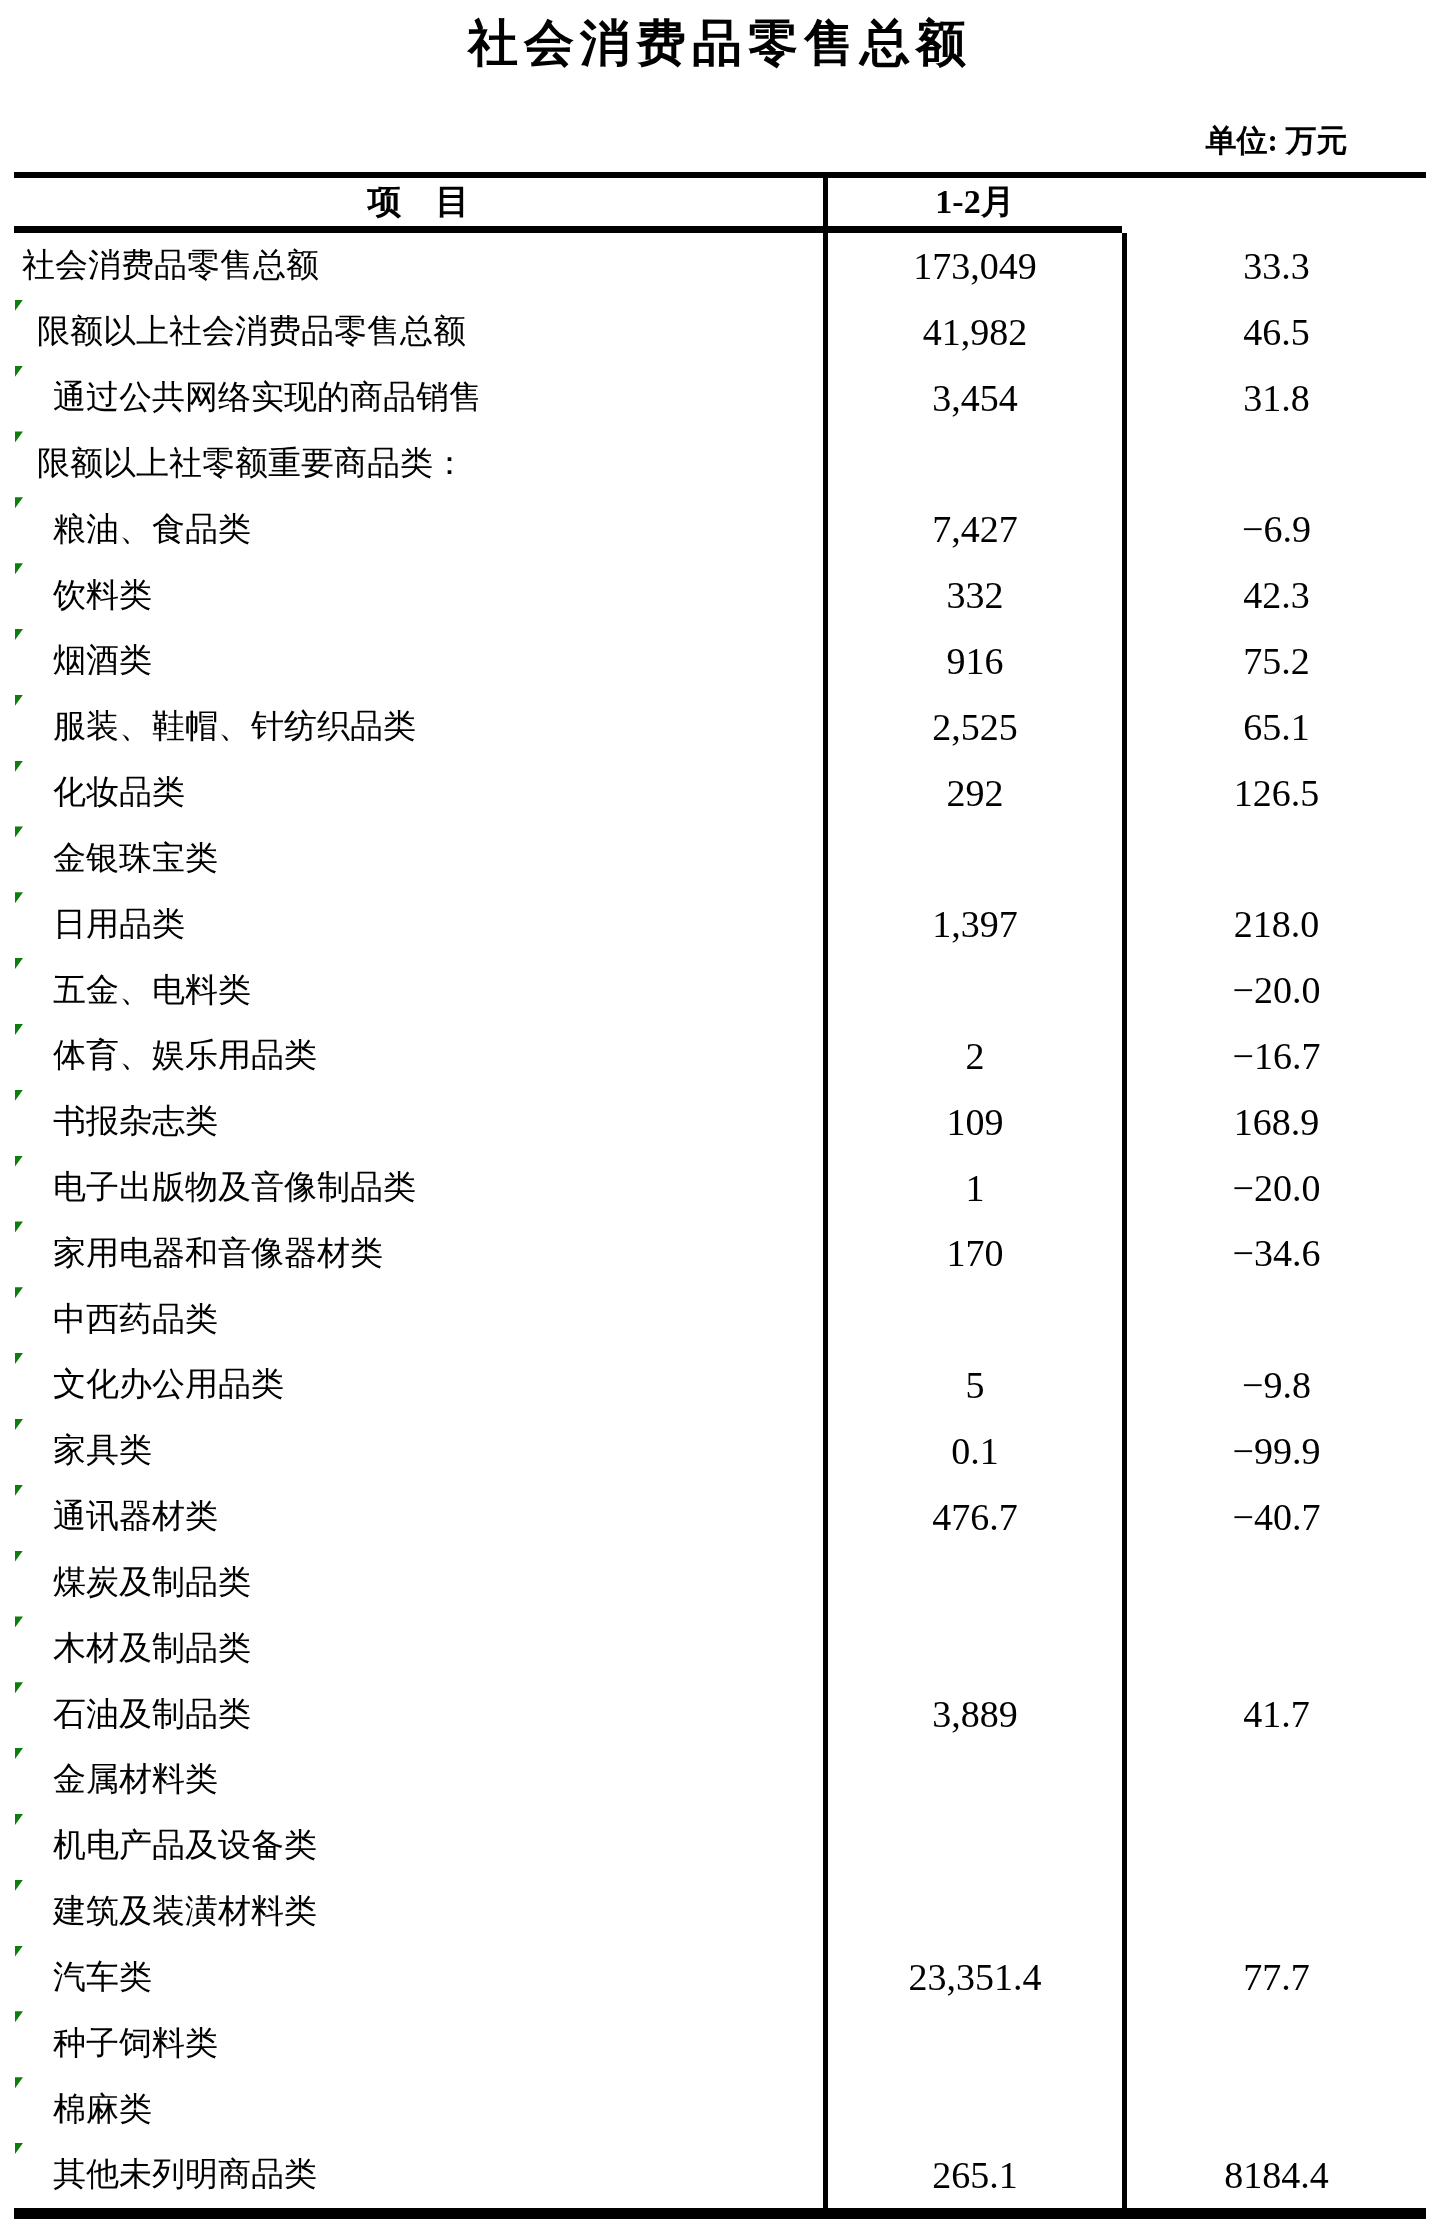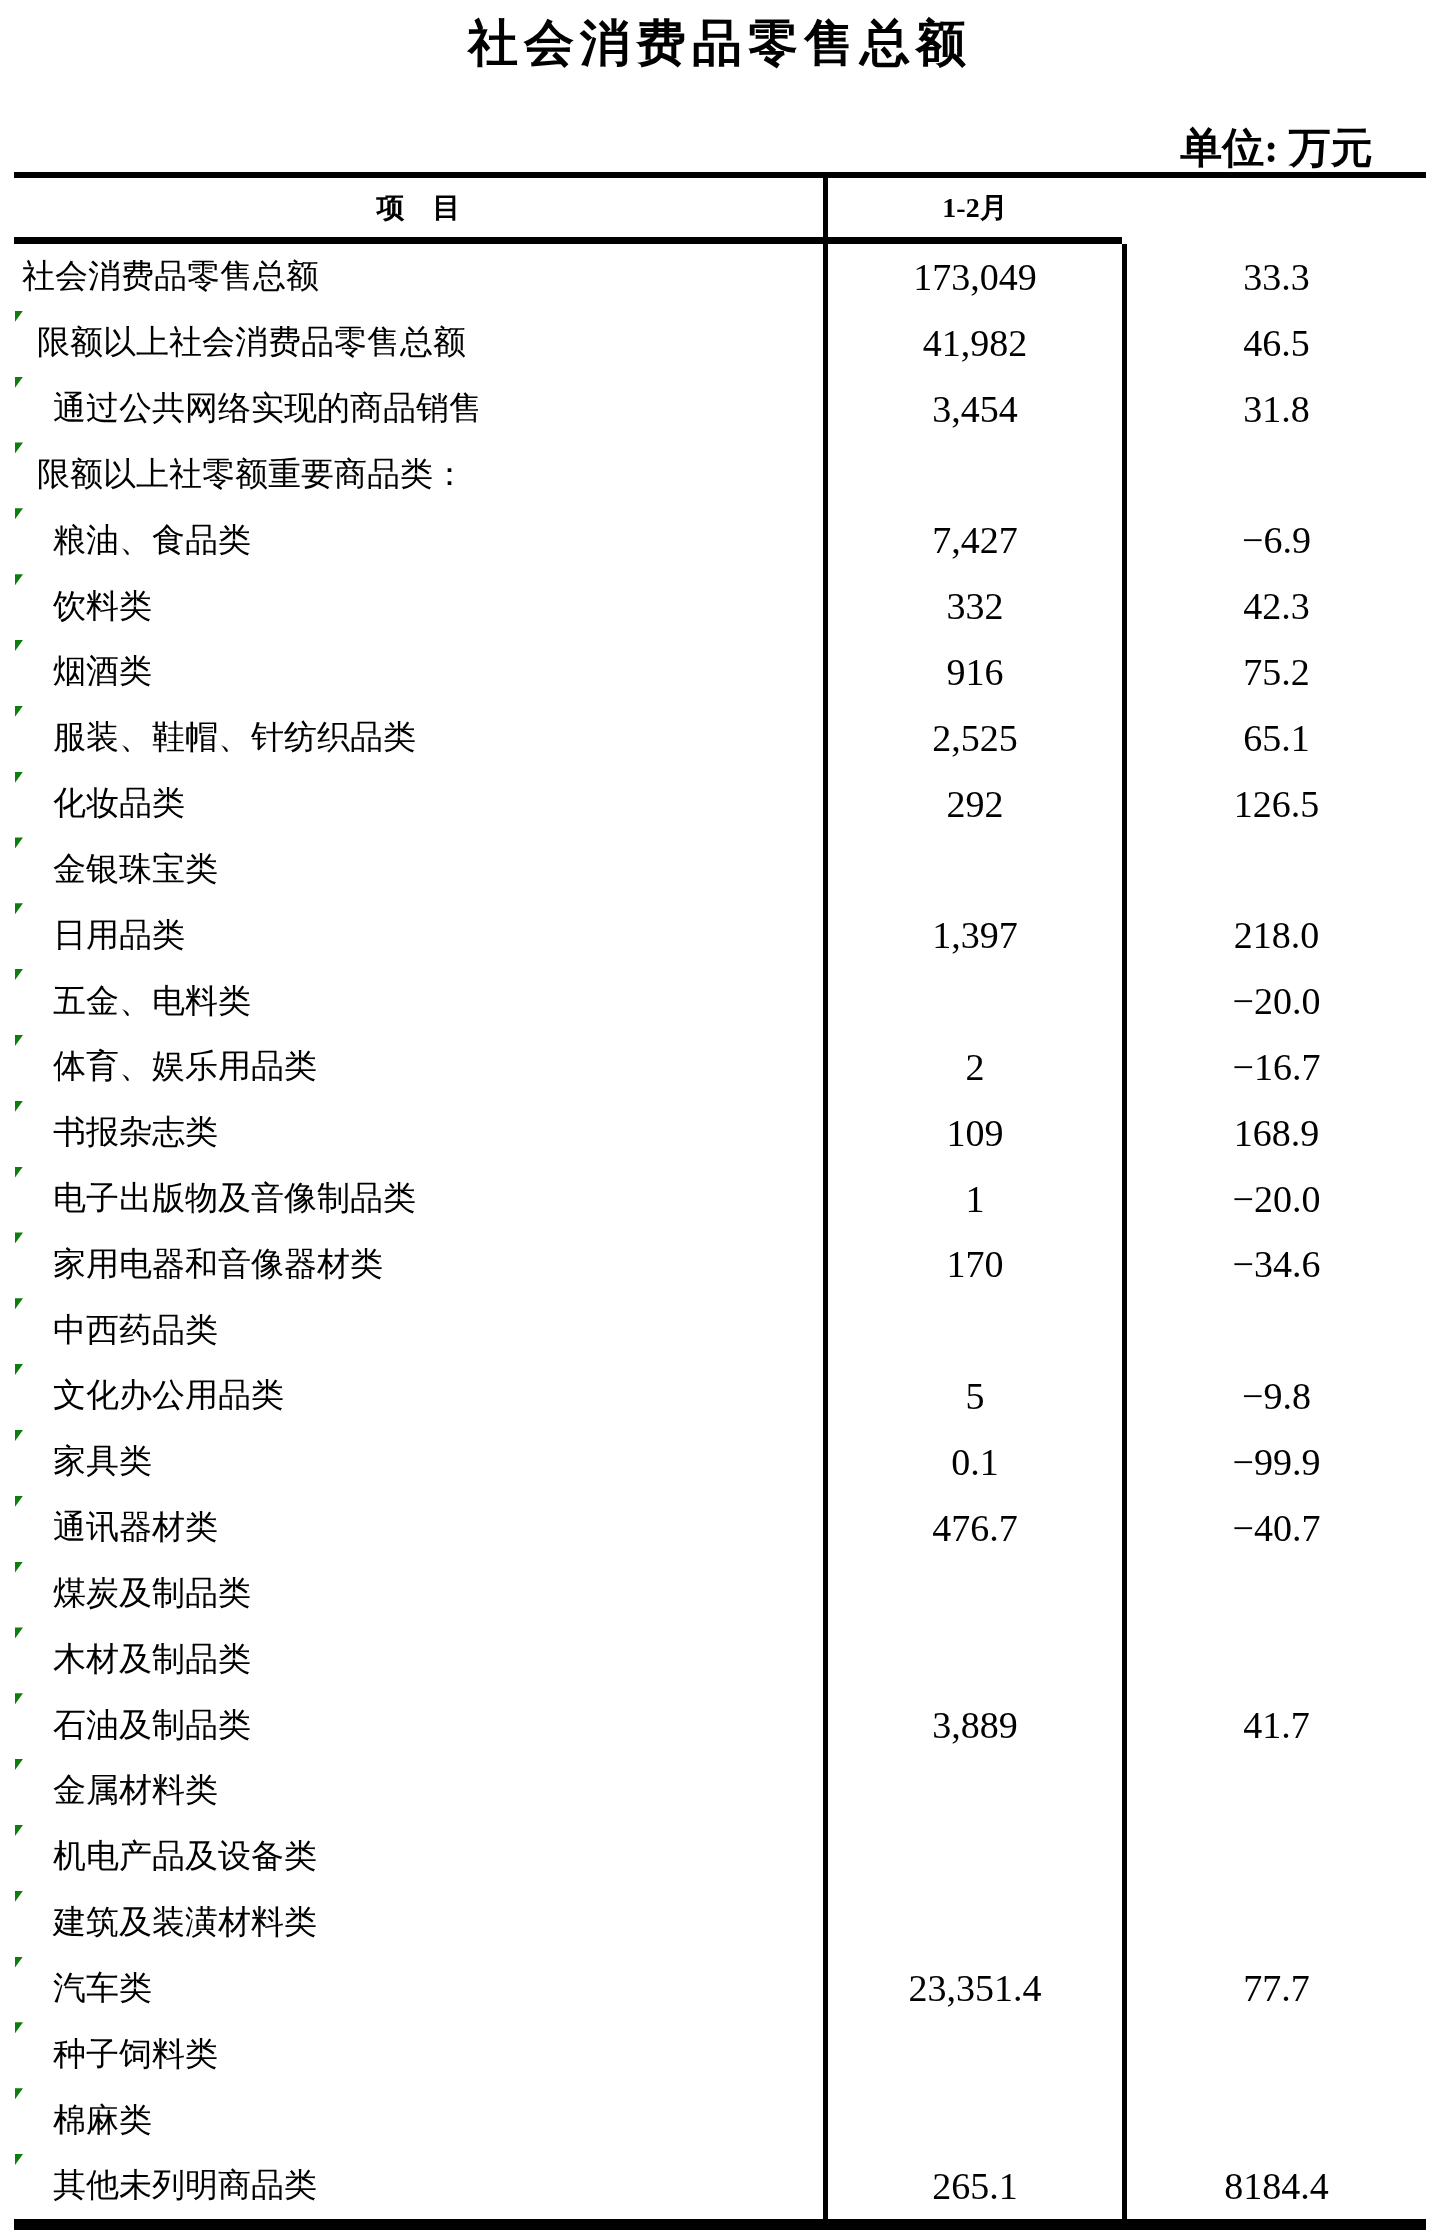--- a/index.html
+++ b/index.html
@@ -7,35 +7,35 @@
     width:1440px;height:2240px;position:relative;background:#ffffff;
     font-family:"Liberation Serif","DejaVu Serif",serif;color:#000;
     overflow:hidden;
   }
   .page-title{
     position:absolute;top:10px;left:0;width:1440px;margin:0;
     text-align:center;font-size:50px;font-weight:bold;letter-spacing:6px;
   }
   .unit-label{
     position:absolute;top:120px;left:1127px;width:299px;
-    text-align:center;font-size:42px;font-weight:bold;
+    text-align:center;font-size:31px;font-weight:bold;
   }
   .tbl{
     position:absolute;top:172px;left:14px;width:1412px;
     border-top:6px solid #000;border-bottom:11px solid #000;
   }
   .row{display:grid;grid-template-columns:809px 299px 304px;}
   .cell{
     box-sizing:border-box;display:flex;align-items:center;position:relative;
     white-space:nowrap;overflow:visible;
   }
   .c2,.c3{border-left:5px solid #000;justify-content:center;}
   .header-row .cell{
-    height:66px;border-bottom:7px solid #000;
-    font-weight:bold;font-size:28px;justify-content:center;
+    height:55px;border-bottom:7px solid #000;
+    font-weight:bold;font-size:34px;justify-content:center;
   }
   .header-row .c-yoy{letter-spacing:5px;}
   .body-row .cell{height:65.83px;}
   .c1{justify-content:flex-start;font-size:33px;}
   .num{font-size:38px;}
   .marker{
     position:absolute;top:1px;left:1px;width:8px;height:11px;
     clip-path:polygon(0 0,100% 0,0 100%);
     display:none;
   }

